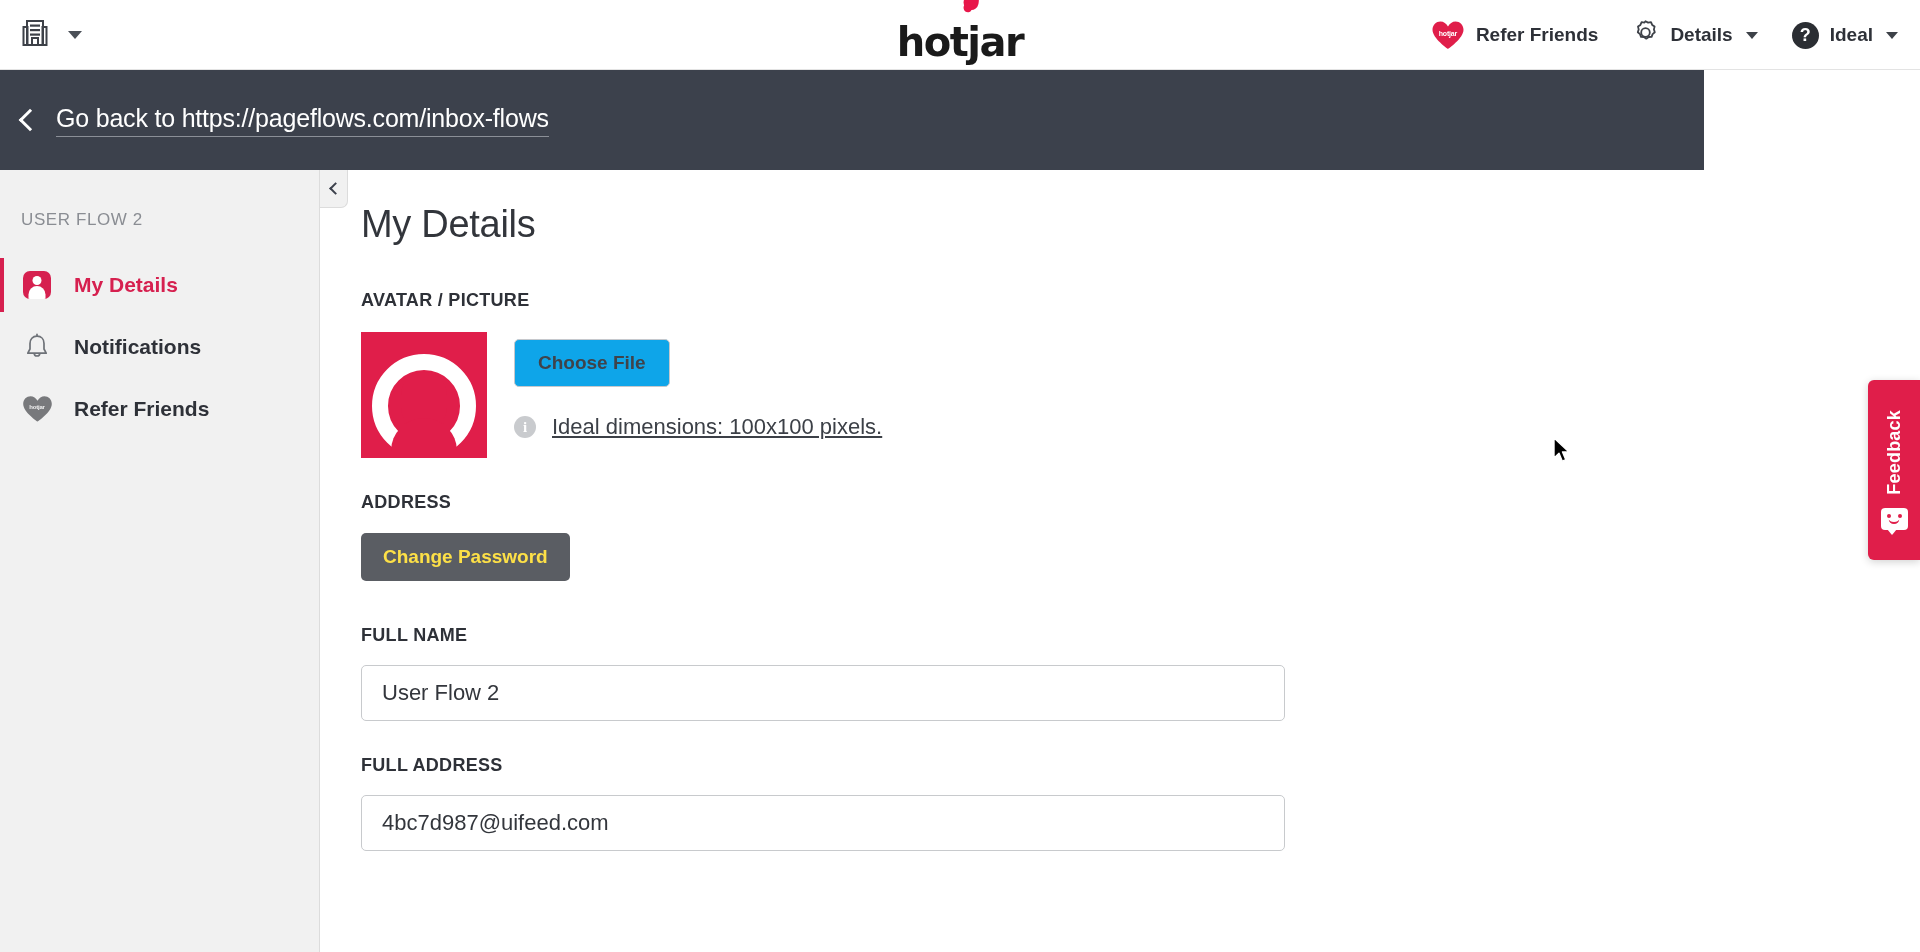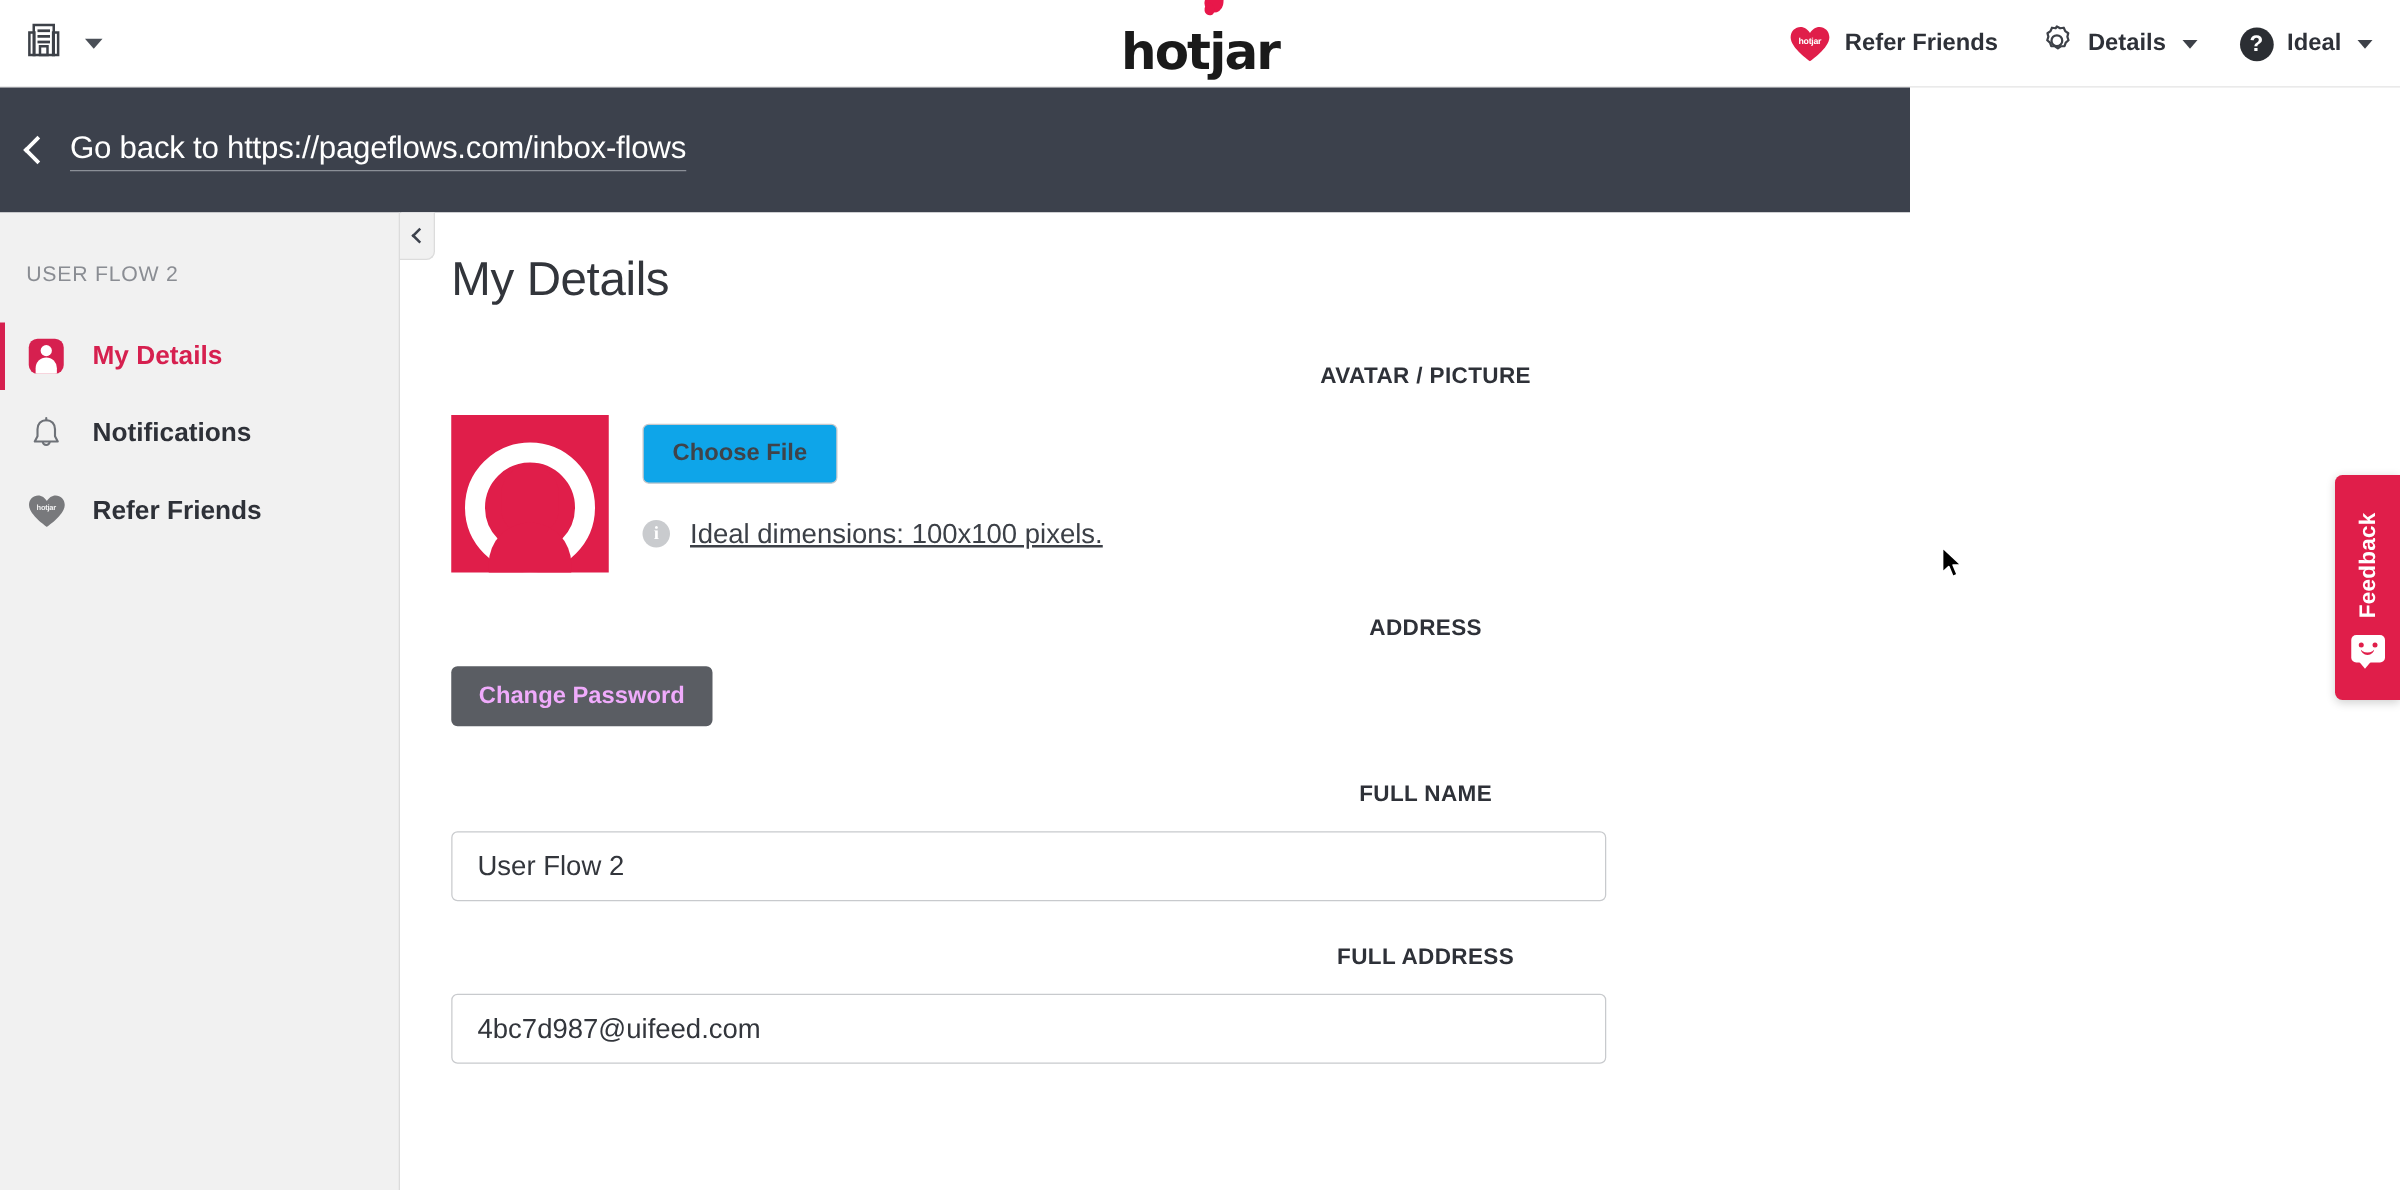--- a/index.html
+++ b/index.html
@@ -134,21 +134,21 @@
     display: flex;
     align-items: center;
     justify-content: center;
     line-height: 1;
   }
 
   
   .goback-bar {
     position: absolute;
     top: 70px; left: 0;
-    width: 1528px;
+    width: 1704px;
     height: 100px;
     background: #3c414c;
     display: flex;
     align-items: center;
   }
   .goback-link {
     display: flex;
     align-items: center;
     gap: 18px;
     margin-left: 14px;
@@ -291,21 +291,20 @@
     color: #32353b;
     margin: 33px 0 0 40px;
     letter-spacing: -0.3px;
   }
   .field-label {
     font-size: 18px;
     font-weight: bold;
     color: #2e3138;
     letter-spacing: 0.3px;
     margin-left: 40px;
-    text-align: center;
   }
 
   .avatar-section {
     display: flex;
     margin: 21px 0 0 40px;
     gap: 27px;
   }
   .avatar-big {
     width: 126px; height: 126px;
     background: #e01e4a;
@@ -378,21 +377,21 @@
     text-decoration: underline;
   }
 
   .btn-change-password {
     background: #5a5d63;
     border: none;
     border-radius: 5px;
     padding: 13px 22px;
     font-size: 19px;
     font-weight: bold;
-    color: #f0abfc;
+    color: #fde047;
     cursor: pointer;
     margin: 20px 0 0 40px;
     font-family: "Liberation Sans", sans-serif;
   }
 
   .text-input {
     display: block;
     width: 924px;
     height: 56px;
     margin: 19px 0 0 40px;

